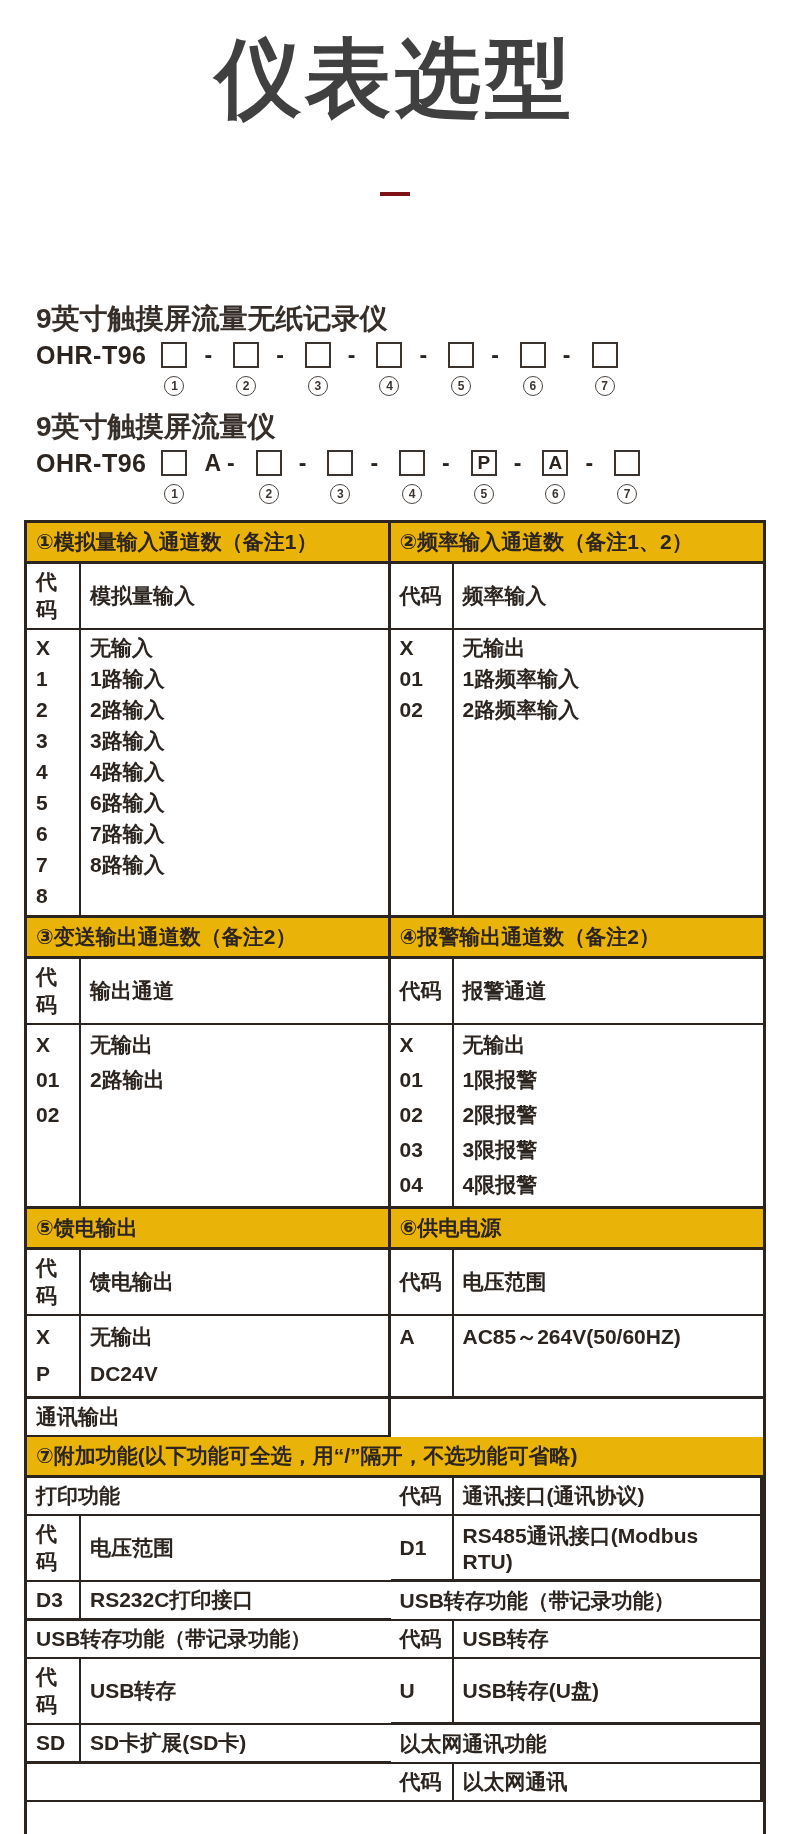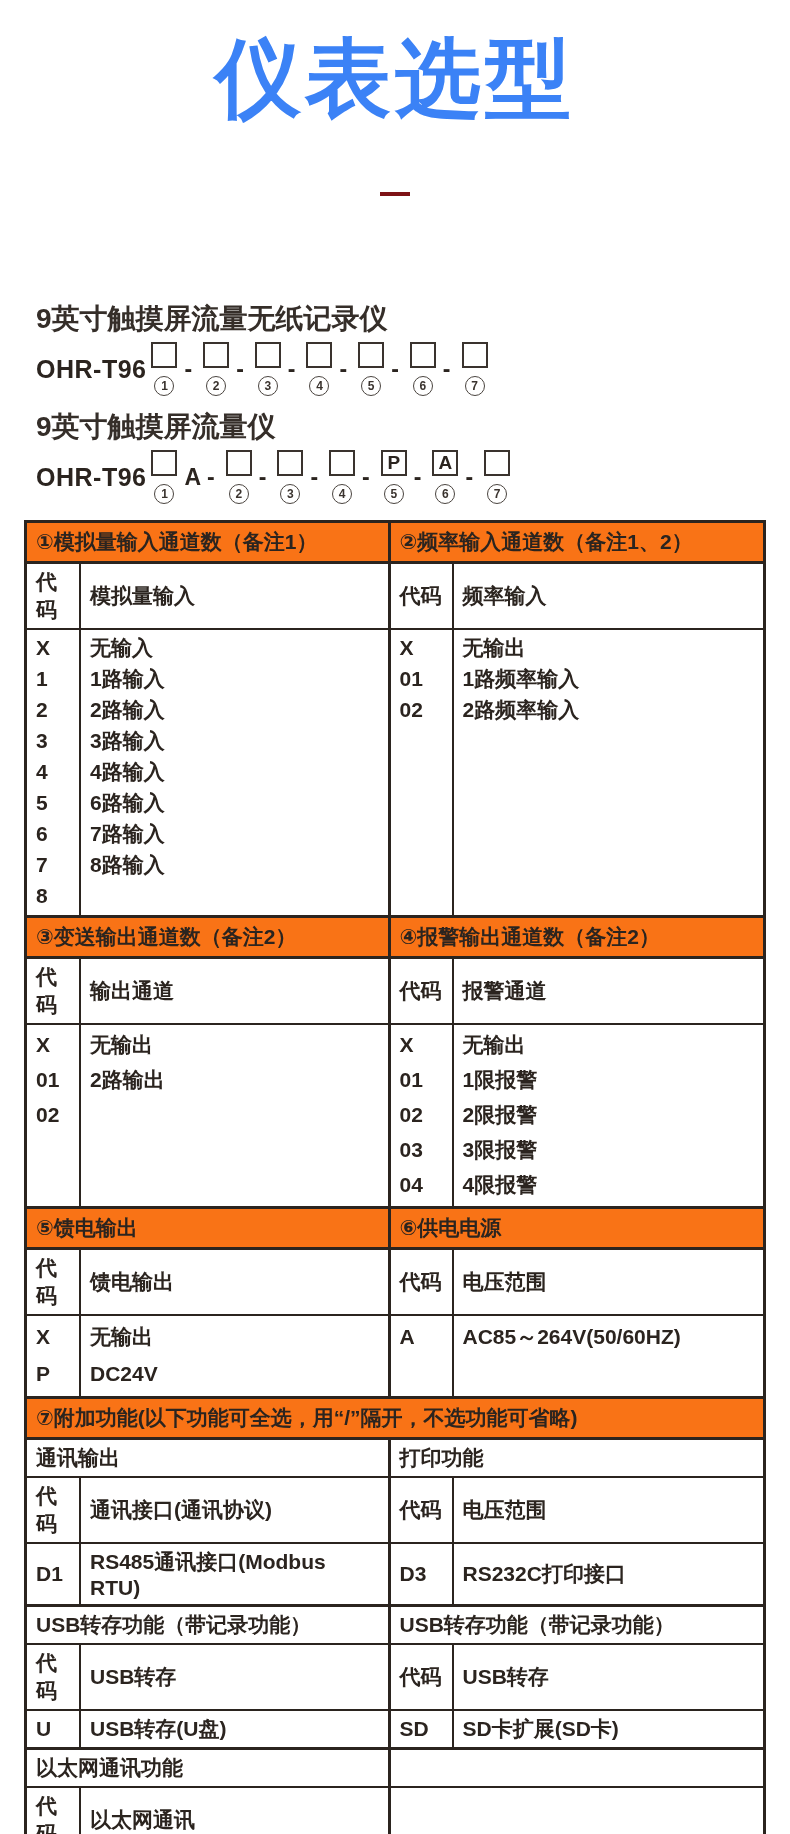--- a/index.html
+++ b/index.html
@@ -14,39 +14,40 @@
     overflow: hidden;
   }
   
   .page-title {
     margin-top: 30px;
     text-align: center;
     font-size: 86px;
     line-height: 96px;
     font-weight: 800;
     letter-spacing: 4px;
-    color: #3b82f6;
+    color: #404040;
   }
   .accent-dash {
     width: 30px; height: 4px;
     background: #7e1216;
     margin: 66px auto 0 auto;
   }
   
   .models { margin: 108px 0 0 36px; }
   .model-label {
     font-size: 28px;
     line-height: 30px;
     font-weight: 600;
     color: #352e29;
   }
   .model-row {
     display: flex;
-    align-items: center;
+    align-items: flex-start;
     margin: 8px 0 16px 0;
+    gap: 10px;
   }
   .model-prefix {
     font-size: 25px;
     font-weight: 700;
     line-height: 27px;
     letter-spacing: 0.5px;
     margin-right: 5px;
   }
   .slot { display: flex; flex-direction: column; align-items: center; }
   .mbox {
@@ -88,21 +89,21 @@
     border-right: 2px solid #2b241f;
     border-bottom: 2px solid #2b241f;
     padding: 4px 6px 4px 9px;
     display: flex; align-items: center;
     min-height: 36px;
   }
   .span2 { grid-column: span 2; }
   .span4 { grid-column: span 4; }
   .mid  { border-right-width: 3px; }
   .endcol { border-right: none; }
-  .gray { background: #f97316; }
+  .gray { background: #eab308; }
   .head { min-height: 41px; border-bottom-width: 3px; }
   .bb3 { border-bottom-width: 3px; }
   .bb0 { border-bottom: none; }
   .body {
     flex-direction: column;
     align-items: stretch;
     justify-content: flex-start;
     padding-top: 2px;
   }
   .h1 { min-height: 280px; }
@@ -291,23 +292,23 @@
       <div class="line">无输出</div>
       <div class="line">DC24V</div>
     </div>
     <div class="cell body bb3 h3">
       <div class="line">A</div>
     </div>
     <div class="cell body bb3 endcol h3">
       <div class="line">AC85～264V(50/60HZ)</div>
     </div>
 
+    <div class="cell span2 mid">通讯输出</div>
+
     <div class="cell gray head span4 endcol">⑦附加功能(以下功能可全选，用“/”隔开，不选功能可省略)</div>
-
-    <div class="cell span2 mid">通讯输出</div>
     <div class="cell span2 endcol">打印功能</div>
 
     <div class="cell">代码</div>
     <div class="cell mid">通讯接口(通讯协议)</div>
     <div class="cell">代码</div>
     <div class="cell endcol">电压范围</div>
 
     <div class="cell bb3">D1</div>
     <div class="cell bb3 mid">RS485通讯接口(Modbus RTU)</div>
     <div class="cell bb3">D3</div>

